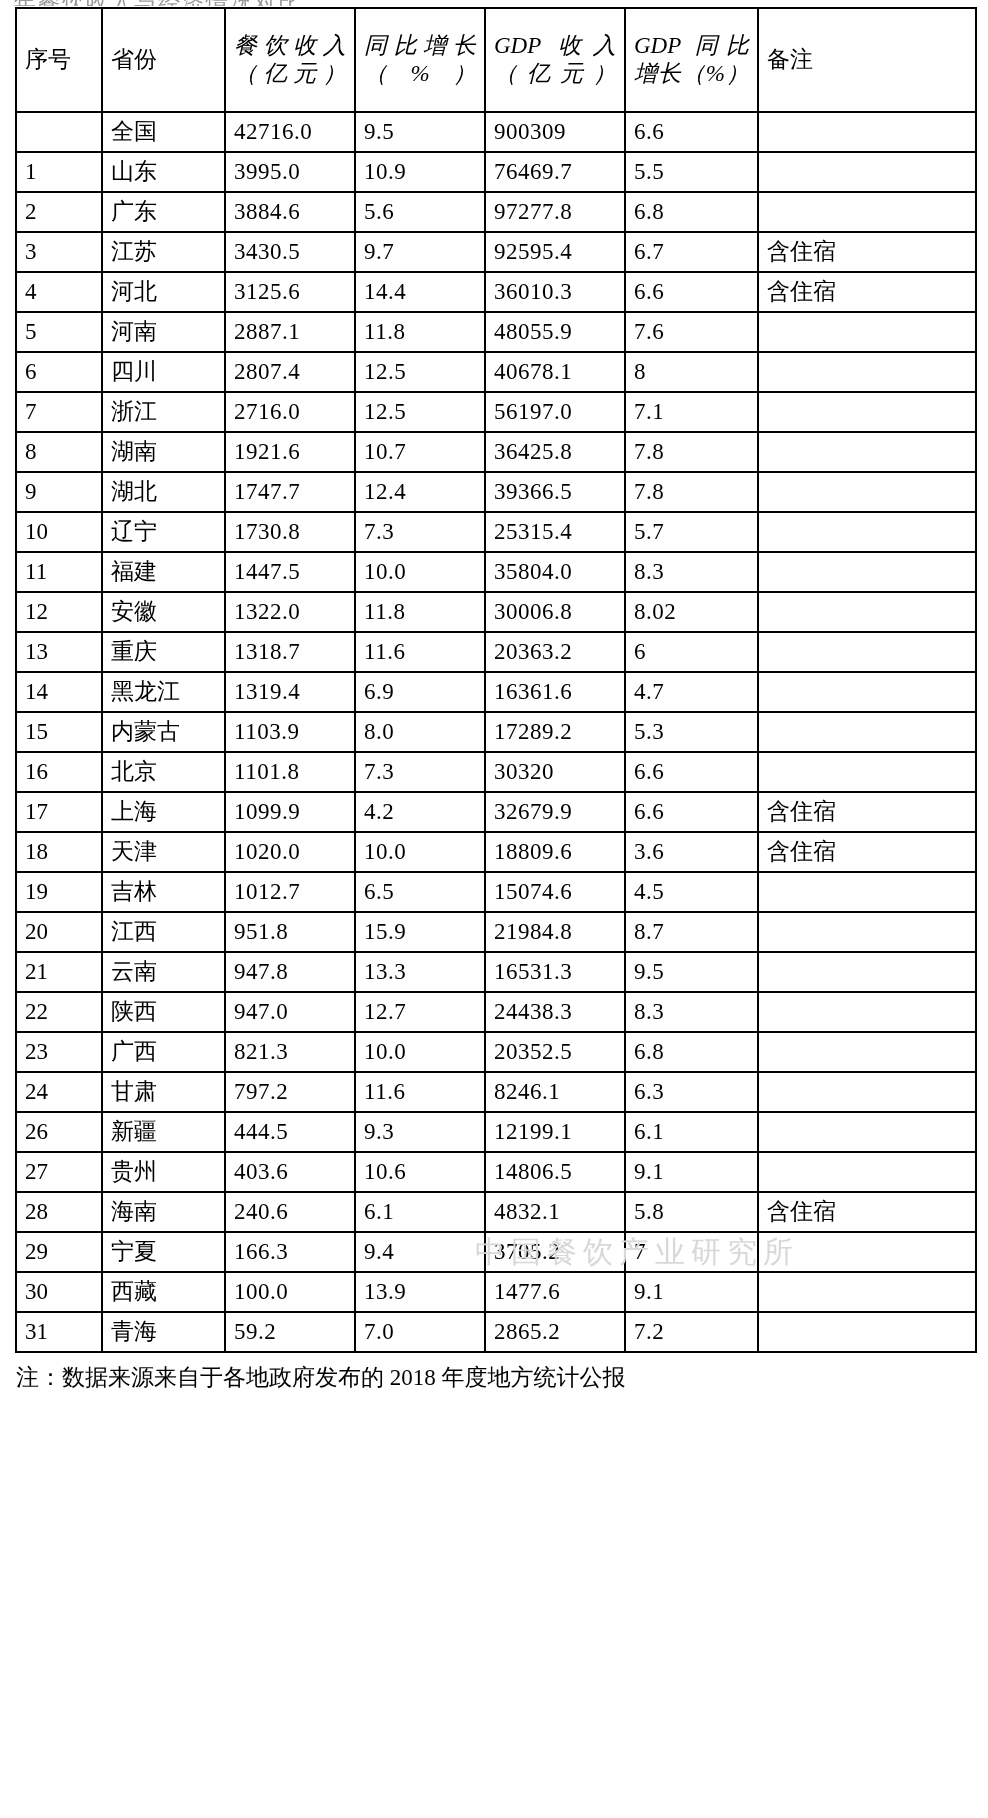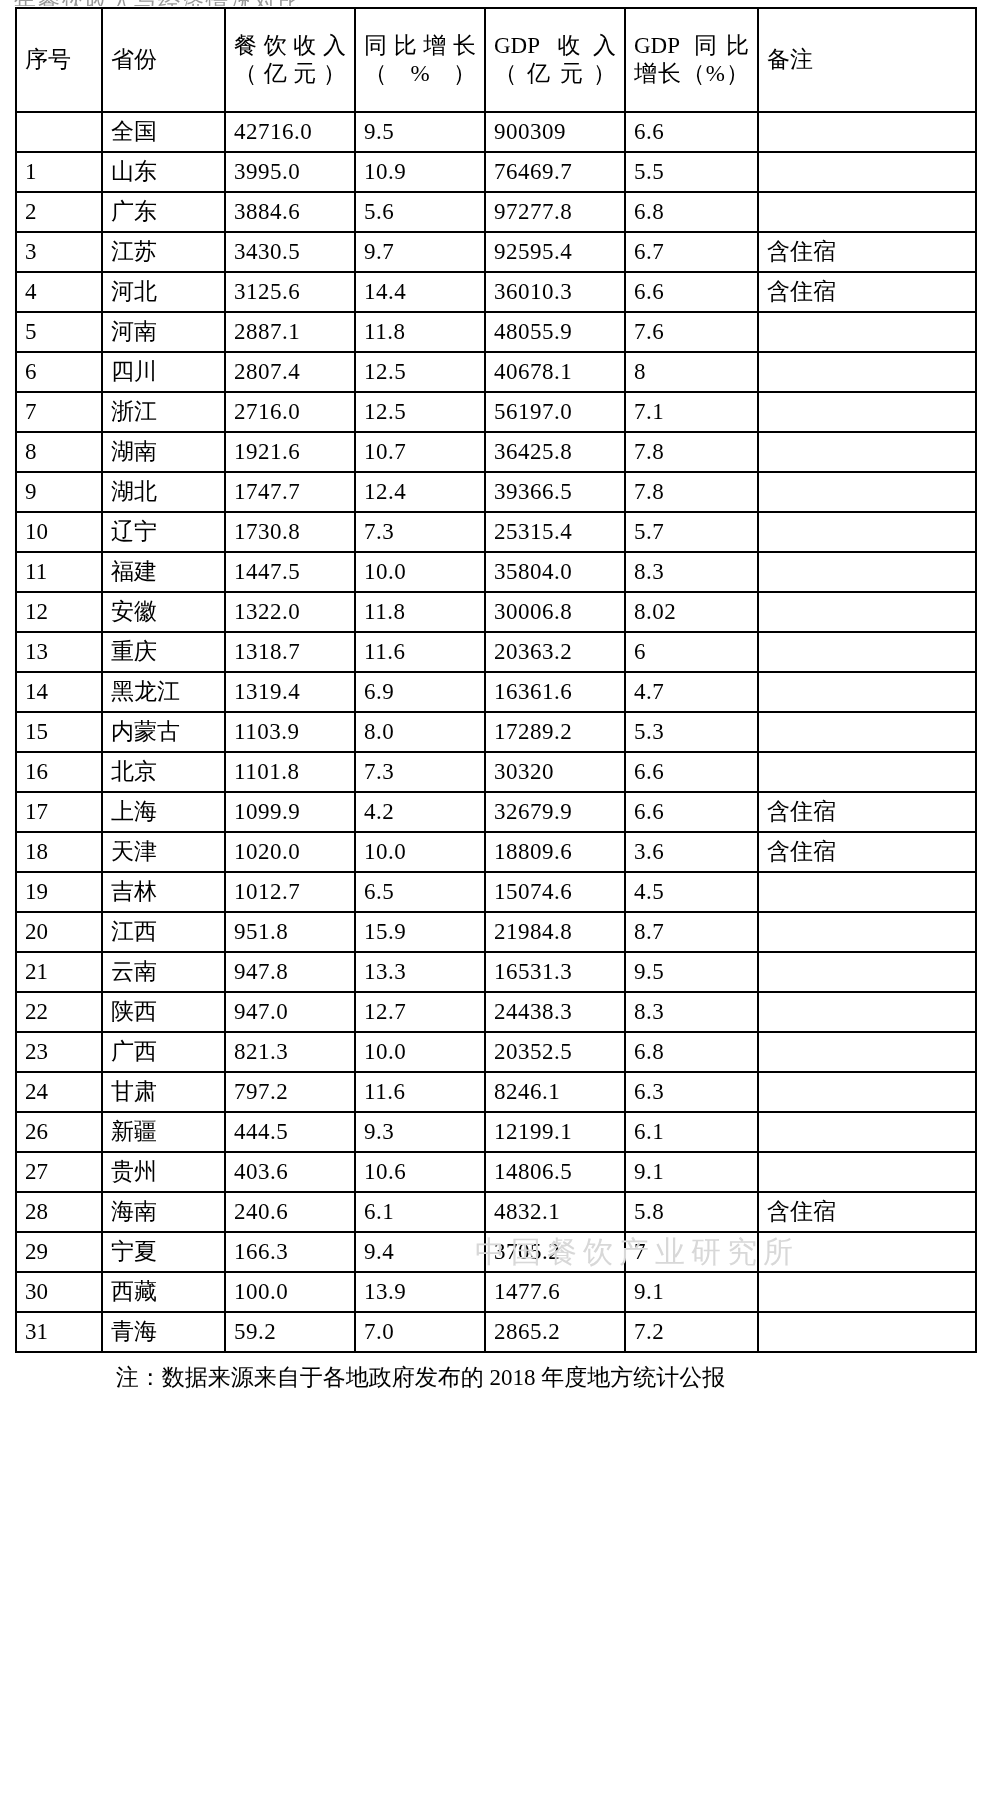--- a/index.html
+++ b/index.html
@@ -53,35 +53,35 @@
   col.c3 { width: 130px; }
   col.c4 { width: 140px; }
   col.c5 { width: 133px; }
   col.c6 { width: 218px; }
 
   .hdr-justify {
     text-align: justify;
     text-align-last: justify;
     white-space: normal;
     display: block;
+    font-style: italic;
   }
   .hdr-plain {
     display: block;
   }
   .num {
     font-family: "Liberation Serif", "DejaVu Serif", serif;
     letter-spacing: 0.5px;
   }
   .note {
     font-size: 23px;
     margin-top: 10px;
     padding-left: 2px;
     line-height: 1.3;
     white-space: nowrap;
-    text-align: center;
   }
   .topline {
     position: absolute;
     top: 0px;
     left: 14px;
     width: 960px;
     height: 6px;
     overflow: hidden;
     color: #444;
     font-size: 22px;

